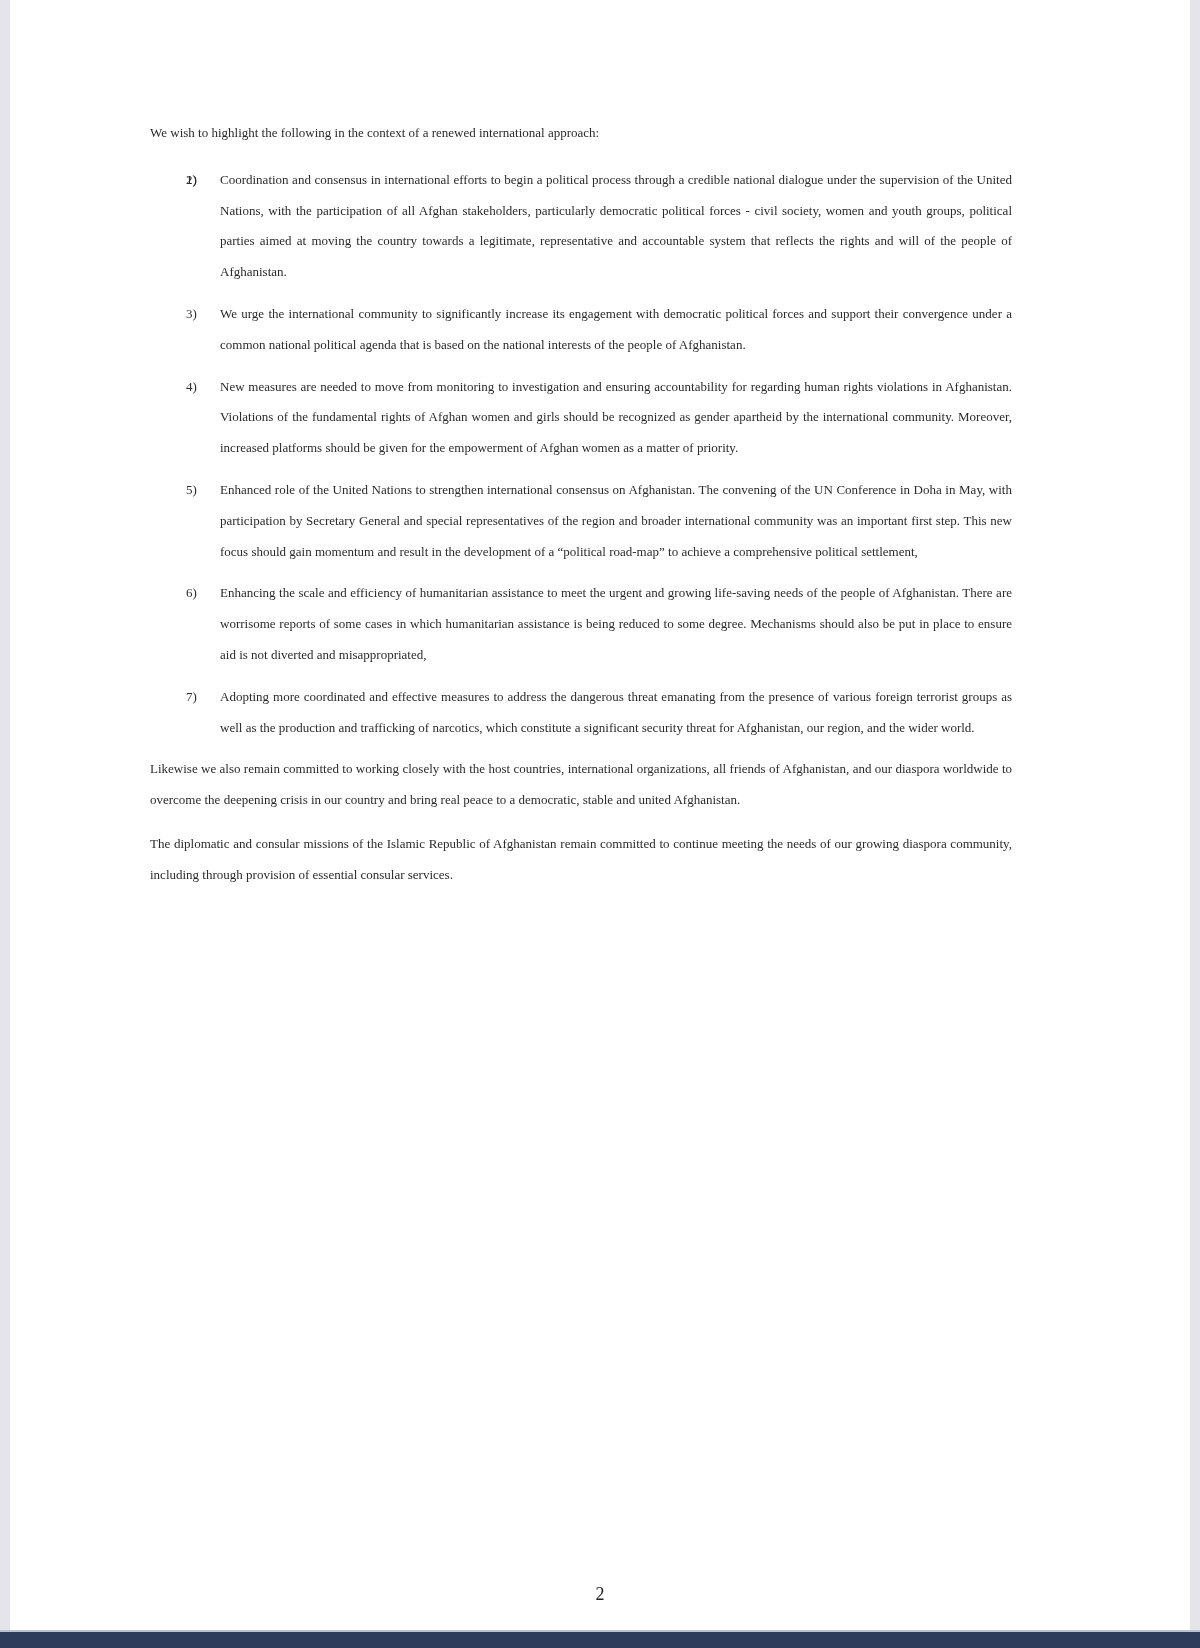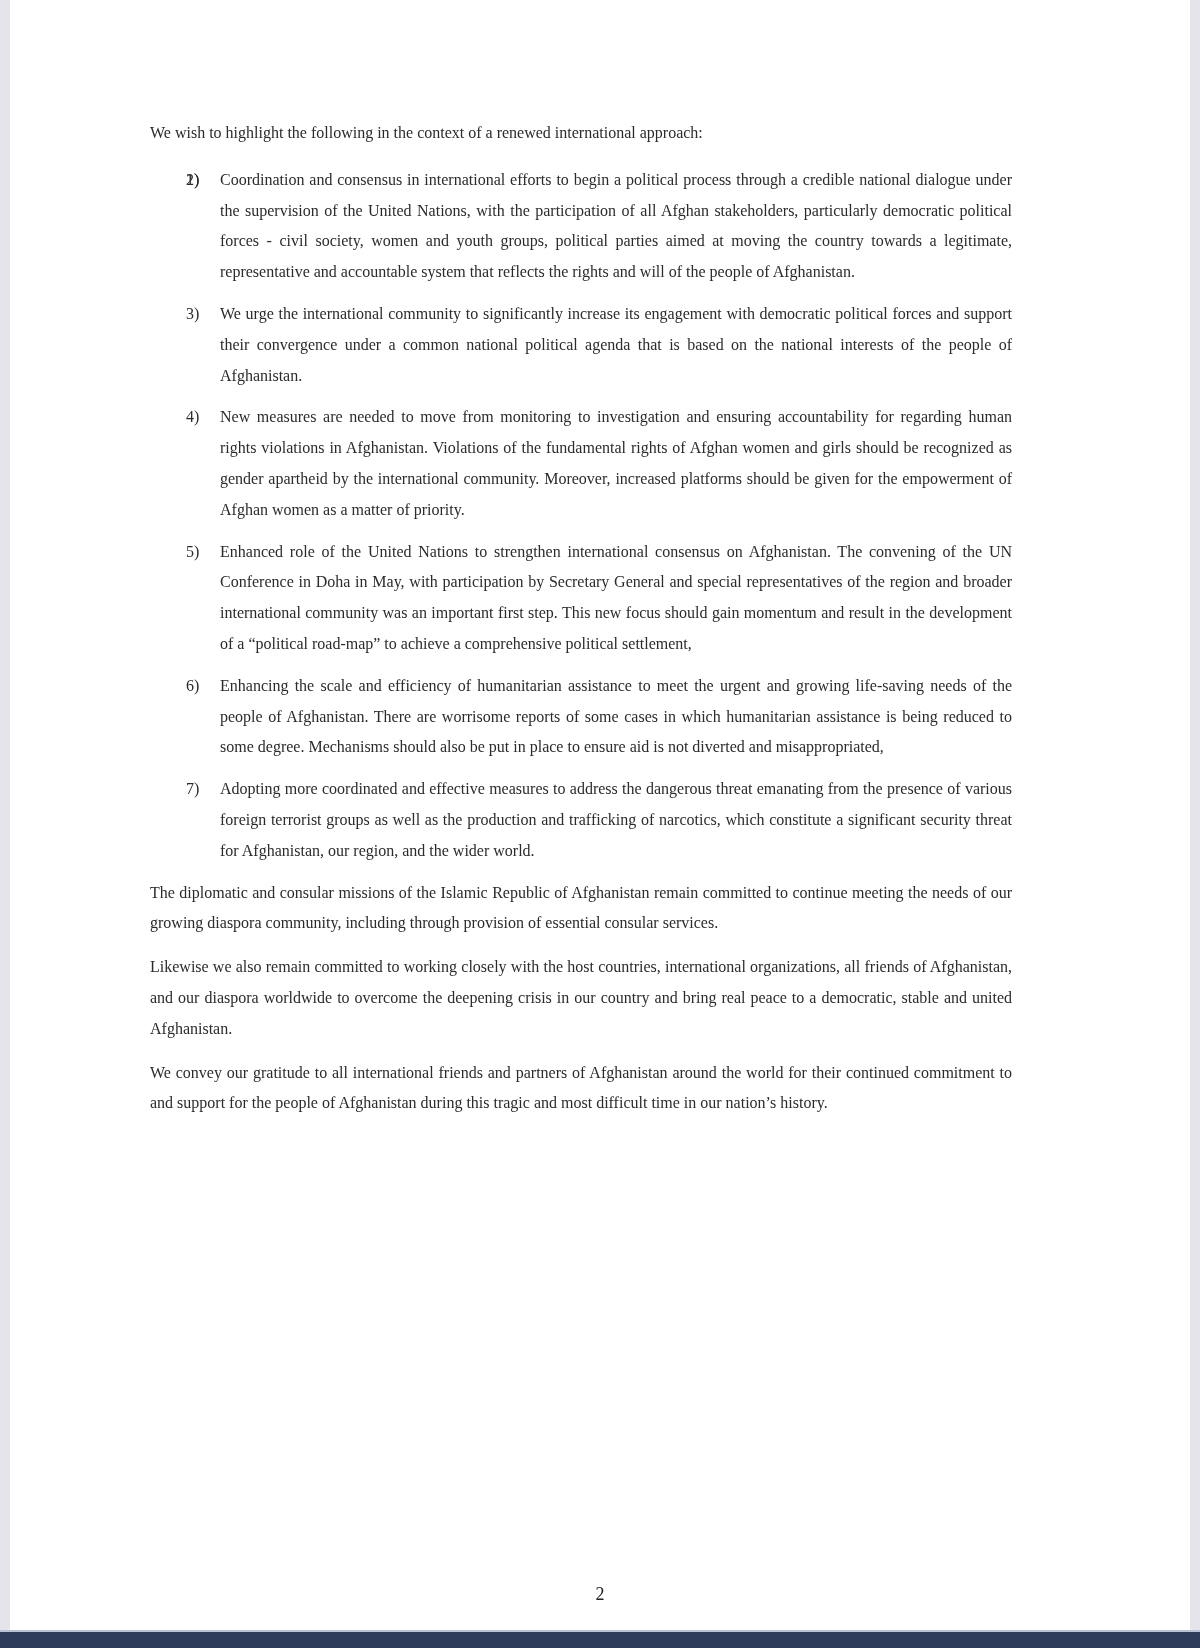--- a/index.html
+++ b/index.html
@@ -9,21 +9,21 @@
     position: relative;
     font-family: "Liberation Serif", "DejaVu Serif", serif;
   }
   .page {
     position: absolute; left: 10px; top: 0; width: 1180px; height: 1630px;
     background: #ffffff;
   }
   .content {
     position: absolute; left: 140px; top: 118px; width: 862px;
     color: #2b2b2b;
-    font-size: 16px;
+    font-size: 13px;
     line-height: 30.8px;
   }
   .intro { margin: 0 0 16px 0; }
   ol.points { list-style: none; margin: 0; padding: 0; }
   ol.points li {
     position: relative;
     padding-left: 70px;
     margin: 0 0 11px 0;
     text-align: justify;
   }
@@ -49,19 +49,18 @@
     <p class="intro">We wish to highlight the following in the context of a renewed international approach:</p>
     <ol class="points">
       <li><span class="num">1)</span></li>
       <li><span class="num">2)</span><span>Coordination and consensus in international efforts to begin a political process through a credible national dialogue under the supervision of the United Nations, with the participation of all Afghan stakeholders, particularly democratic political forces - civil society, women and youth groups, political parties aimed at moving the country towards a legitimate, representative and accountable system that reflects the rights and will of the people of Afghanistan.</span></li>
       <li><span class="num">3)</span><span>We urge the international community to significantly increase its engagement with democratic political forces and support their convergence under a common national political agenda that is based on the national interests of the people of Afghanistan.</span></li>
       <li><span class="num">4)</span><span>New measures are needed to move from monitoring to investigation and ensuring accountability for regarding human rights violations in Afghanistan. Violations of the fundamental rights of Afghan women and girls should be recognized as gender apartheid by the international community. Moreover, increased platforms should be given for the empowerment of Afghan women as a matter of priority.</span></li>
       <li><span class="num">5)</span><span>Enhanced role of the United Nations to strengthen international consensus on Afghanistan. The convening of the UN Conference in Doha in May, with participation by Secretary General and special representatives of the region and broader international community was an important first step. This new focus should gain momentum and result in the development of a “political road-map” to achieve a comprehensive political settlement,</span></li>
       <li><span class="num">6)</span><span>Enhancing the scale and efficiency of humanitarian assistance to meet the urgent and growing life-saving needs of the people of Afghanistan. There are worrisome reports of some cases in which humanitarian assistance is being reduced to some degree. Mechanisms should also be put in place to ensure aid is not diverted and misappropriated,</span></li>
       <li><span class="num">7)</span><span>Adopting more coordinated and effective measures to address the dangerous threat emanating from the presence of various foreign terrorist groups as well as the production and trafficking of narcotics, which constitute a significant security threat for Afghanistan, our region, and the wider world.</span></li>
     </ol>
+    <p class="para">Likewise we also remain committed to working closely with the host countries, international organizations, all friends of Afghanistan, and our diaspora worldwide to overcome the deepening crisis in our country and bring real peace to a democratic, stable and united Afghanistan.</p>
     <p class="para">The diplomatic and consular missions of the Islamic Republic of Afghanistan remain committed to continue meeting the needs of our growing diaspora community, including through provision of essential consular services.</p>
-    <p class="para">Likewise we also remain committed to working closely with the host countries, international organizations, all friends of Afghanistan, and our diaspora worldwide to overcome the deepening crisis in our country and bring real peace to a democratic, stable and united Afghanistan.</p>
-    <p class="para">We convey our gratitude to all international friends and partners of Afghanistan around the world for their continued commitment to and support for the people of Afghanistan during this tragic and most difficult time in our nation’s history.</p>
   </div>
   <div class="page-number">2</div>
 </div>
 <div class="footer-bar"></div>
 
 </body></html>

